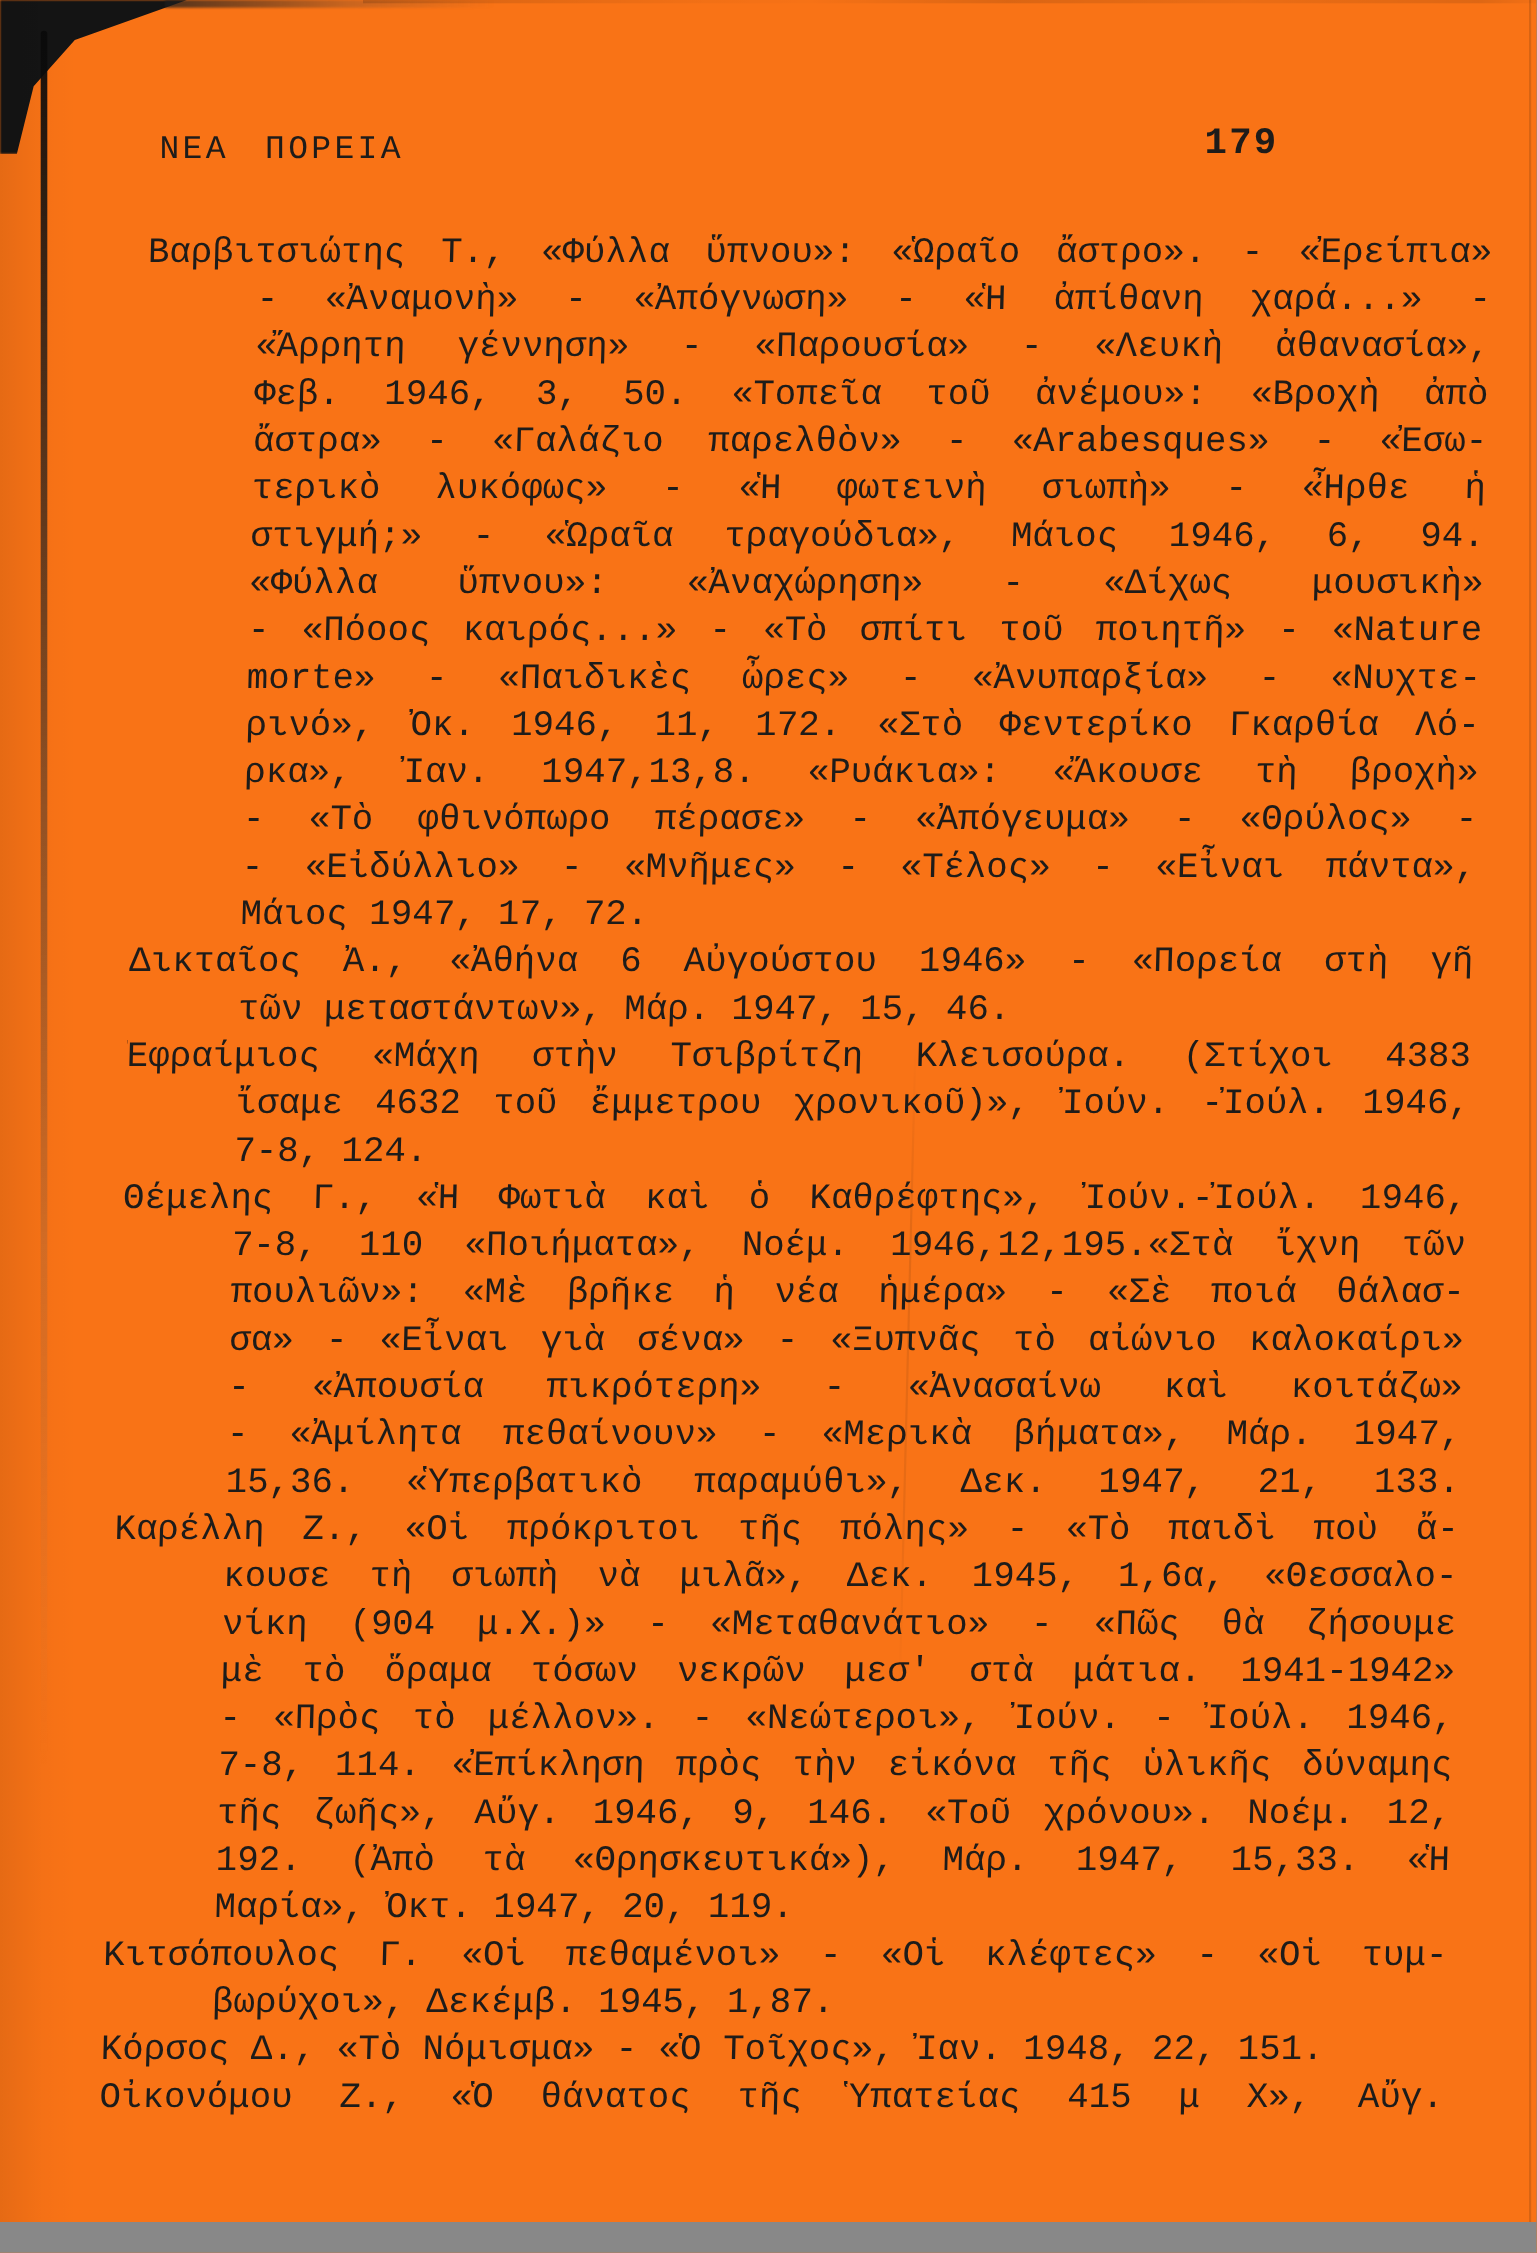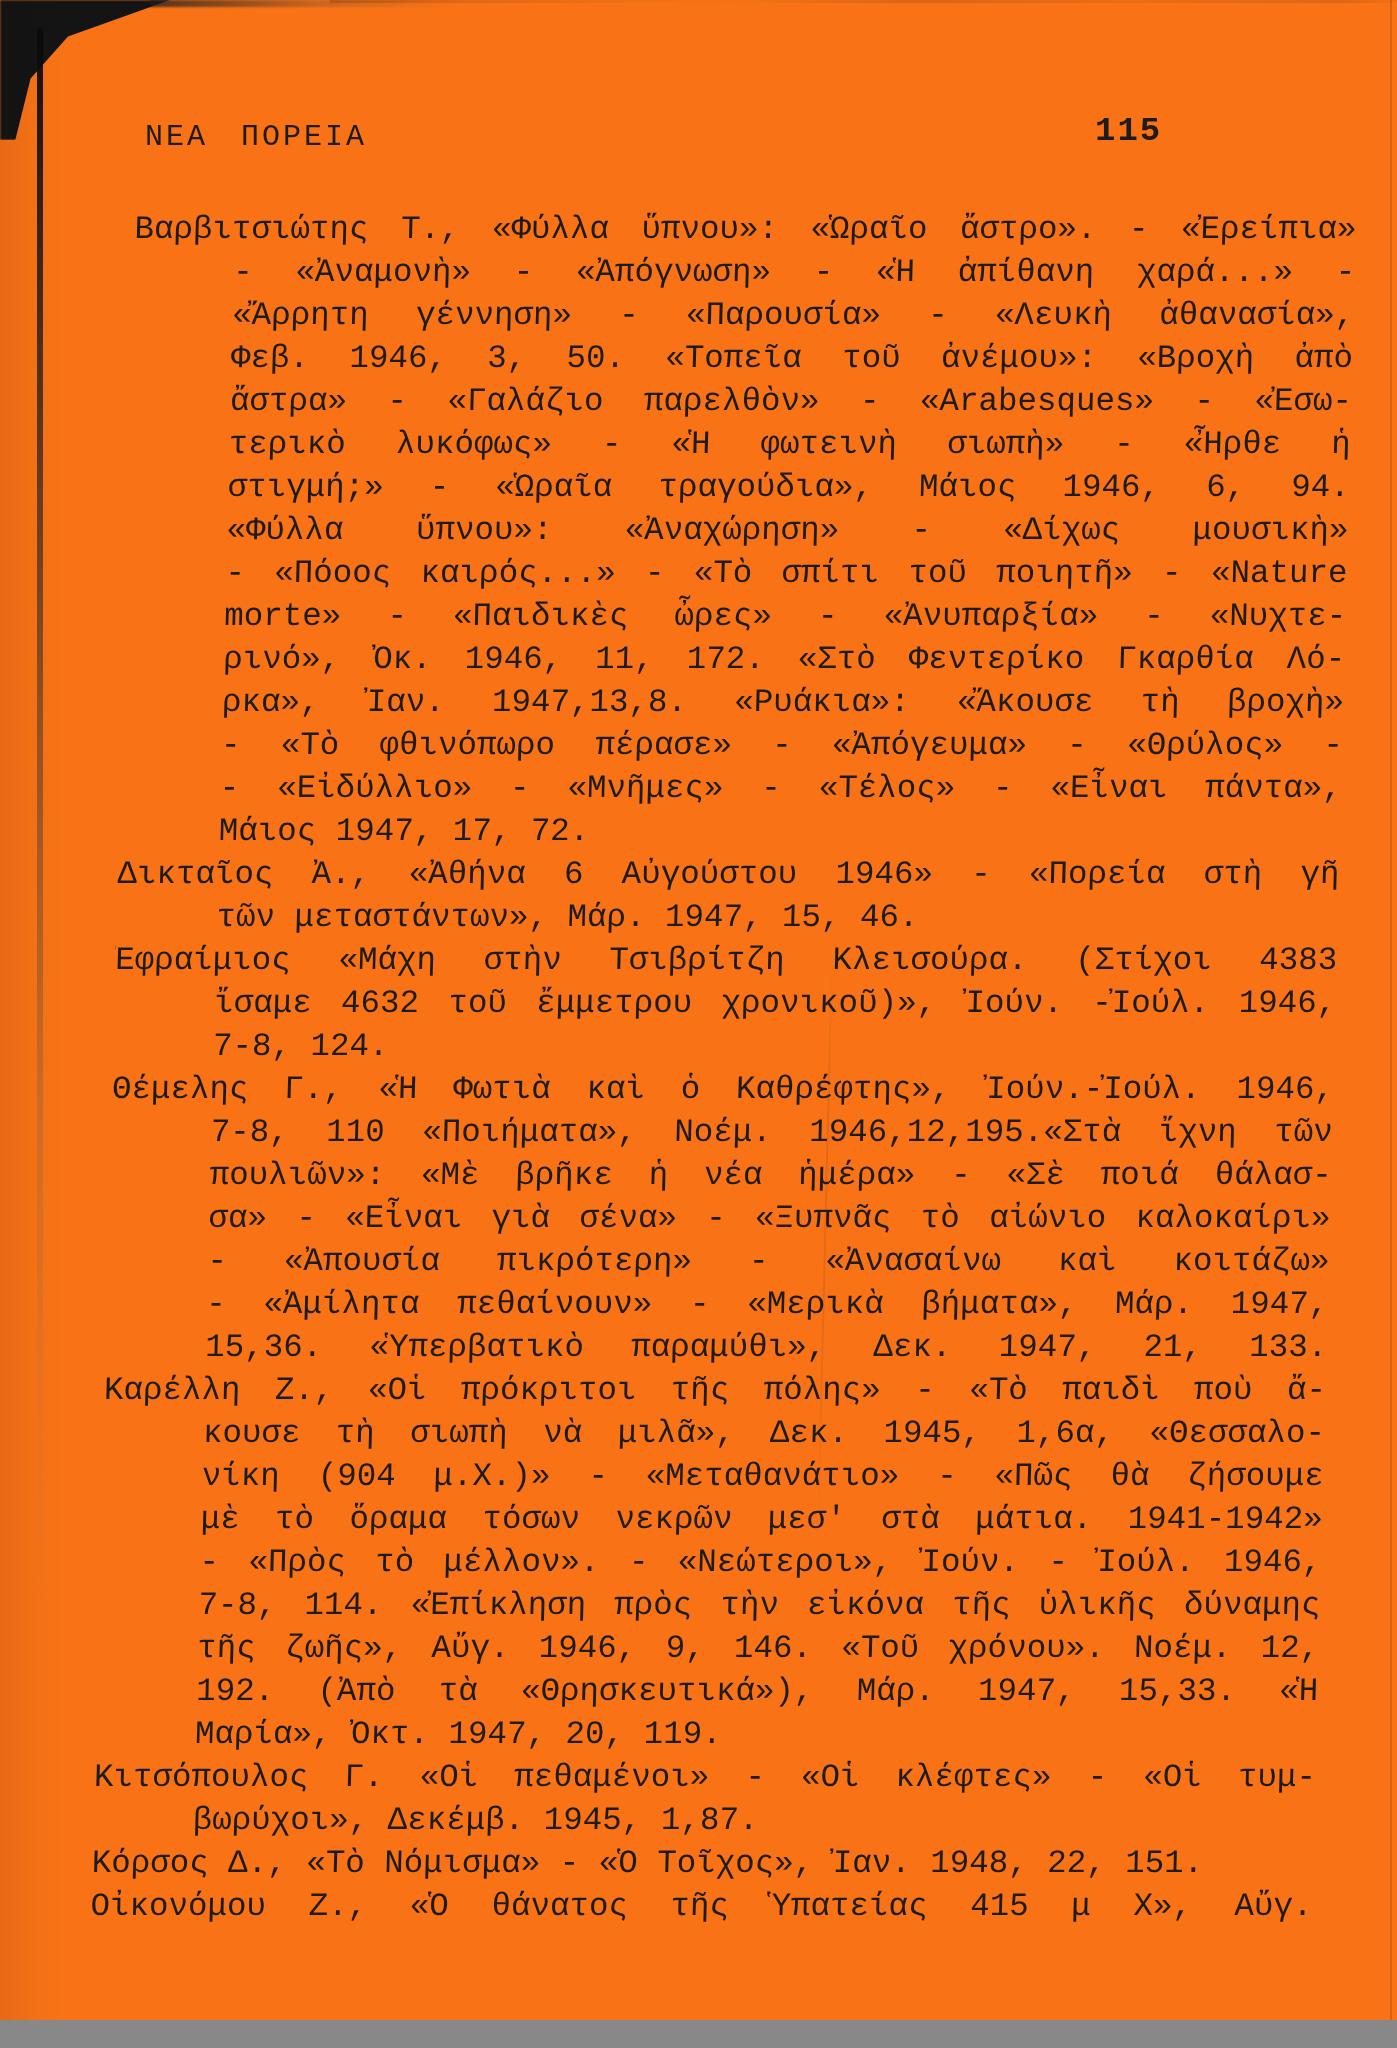--- a/index.html
+++ b/index.html
@@ -99,21 +99,21 @@
   <div class="corner-wedge"></div>
   <div class="top-smear"></div>
   <div class="top-edge-line"></div>
   <div class="left-edge-shade"></div>
   <div class="left-gutter-line"></div>
   <div class="right-edge-line"></div>
   <div class="crease-line"></div>
 
   <div class="running-head">
     <span class="journal-title">ΝΕΑ ΠΟΡΕΙΑ</span>
-    <span class="page-number">115</span>
+    <span class="page-number">179</span>
   </div>
 
   <main class="bib">
       <div class="entry">
         <div class="ln jst">Βαρβιτσιώτης Τ., «Φύλλα ὕπνου»: «Ὡραῖο ἄστρο». - «Ἐρείπια»</div>
         <div class="ln ind jst">- «Ἀναμονὴ» - «Ἀπόγνωση» - «Ἡ ἀπίθανη χαρά...» -</div>
         <div class="ln ind jst">«Ἄρρητη γέννηση» - «Παρουσία» - «Λευκὴ ἀθανασία»,</div>
         <div class="ln ind jst">Φεβ. 1946, 3, 50. «Τοπεῖα τοῦ ἀνέμου»: «Βροχὴ ἀπὸ</div>
         <div class="ln ind jst">ἄστρα» - «Γαλάζιο παρελθὸν» - «Arabesques» - «Ἐσω-</div>
         <div class="ln ind jst">τερικὸ λυκόφως» - «Ἡ φωτεινὴ σιωπὴ» - «Ἦρθε ἡ</div>

